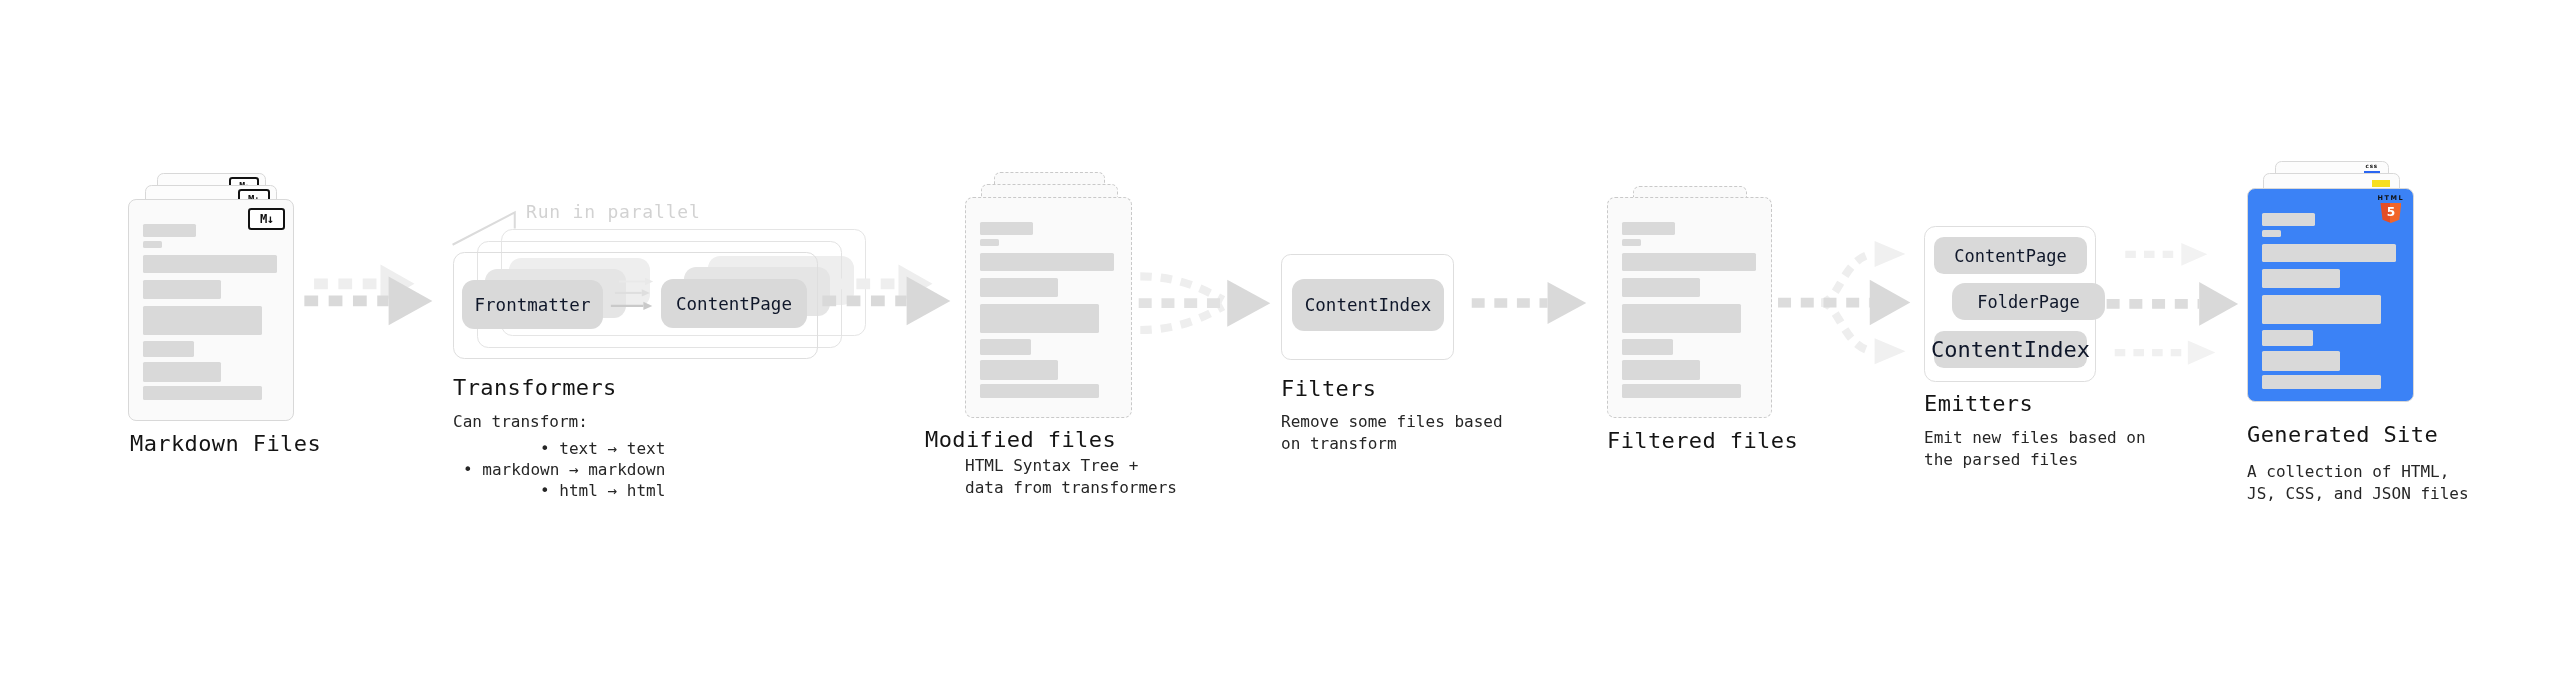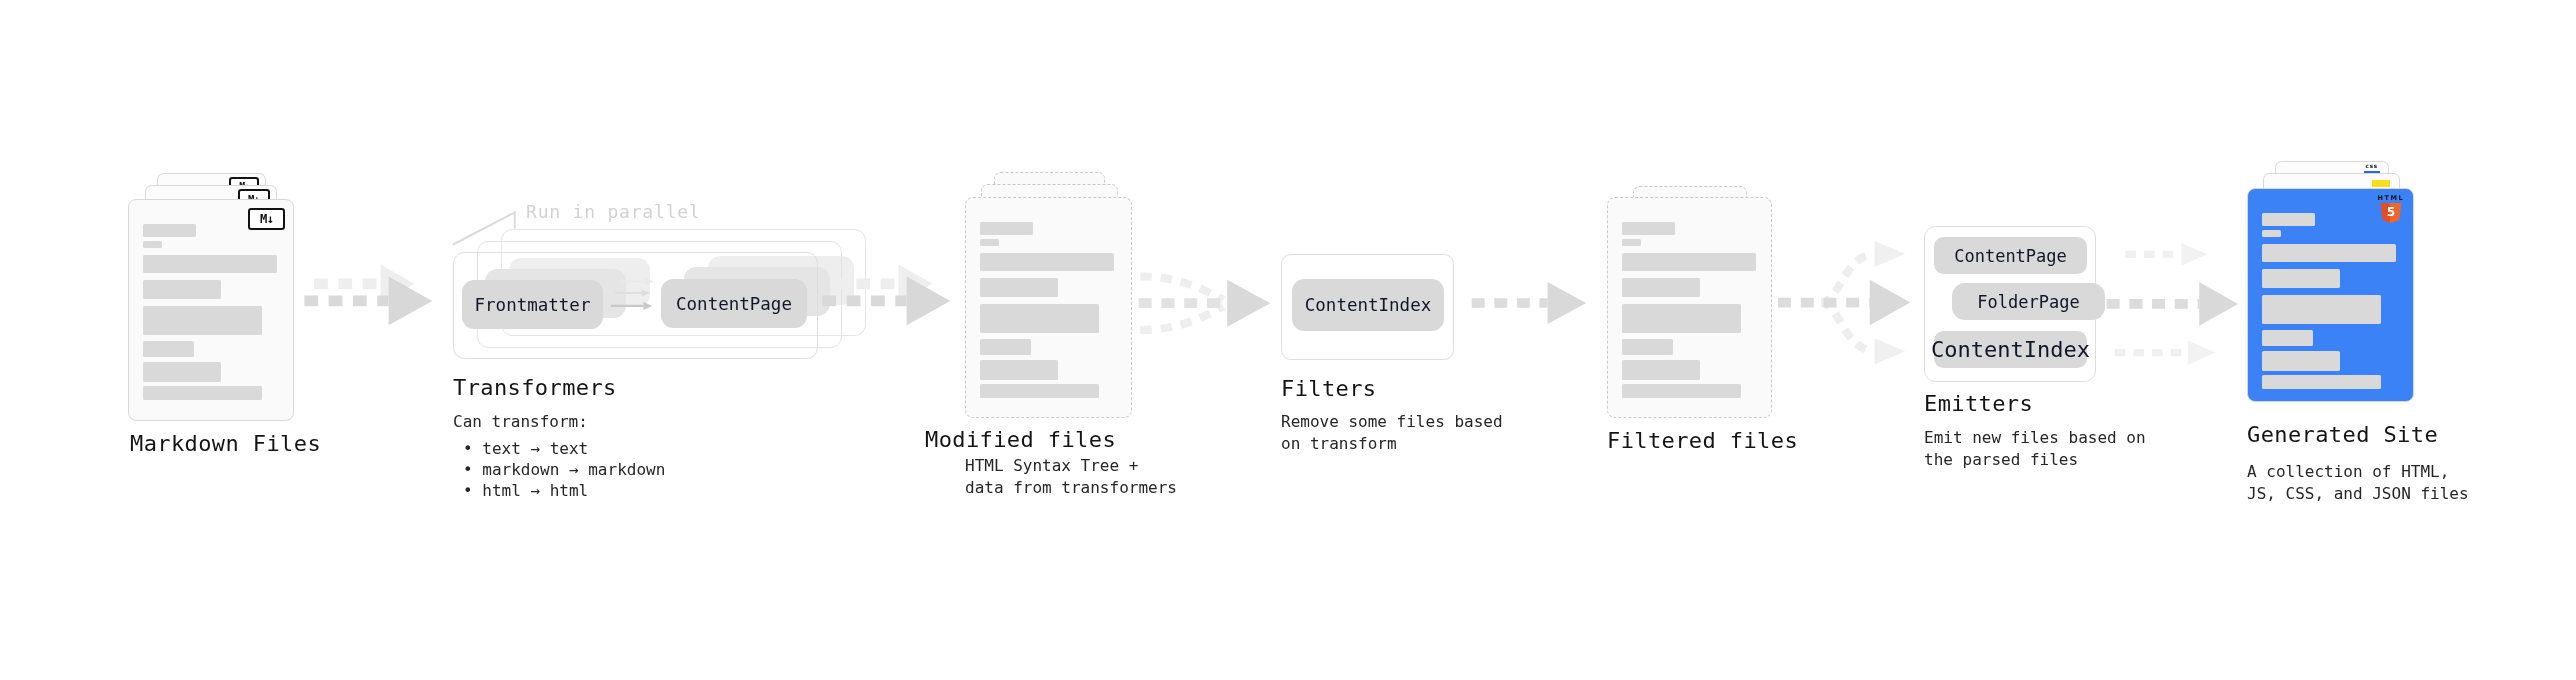--- a/index.html
+++ b/index.html
@@ -17,21 +17,21 @@
   .b2{top:41px;width:18.7px;height:6.5px}
   .b3{top:55px;width:134px;height:18px}
   .b4{top:80px;width:78px;height:18.7px}
   .b5{top:106px;width:119px;height:29px}
   .b6{top:141px;width:51px;height:16.3px}
   .b7{top:162px;width:78px;height:19.5px}
   .b8{top:186px;width:119px;height:14px}
   
   .title{position:absolute;font-size:22px;font-weight:500;color:#141414;white-space:nowrap;letter-spacing:0.4px;}
   .caption{position:absolute;font-size:16px;line-height:22px;color:#262626;white-space:nowrap;}
-  .bullets{position:absolute;font-size:16px;line-height:21px;color:#262626;white-space:nowrap;}
+  .bullets{position:absolute;font-size:16px;line-height:21px;color:#262626;white-space:nowrap;text-align:right;}
   
   .pill{position:absolute;background:#d9d9d9;border-radius:12.2px;display:flex;align-items:center;justify-content:center;
         font-size:17.5px;color:#0f172a;box-sizing:border-box;white-space:nowrap;}
   .pill.l2{background:#e5e5e5;}
   .pill.l3{background:#eeeeee;}
   
   .groupbox{position:absolute;border:1.6px solid #e0e0e0;border-radius:11.4px;box-sizing:border-box;background:transparent;}
   
   .mbadge{position:absolute;background:#ffffff;border:2px solid #121212;border-radius:3.3px;color:#121212;
           font-weight:bold;display:flex;align-items:center;justify-content:center;letter-spacing:-0.8px;}

